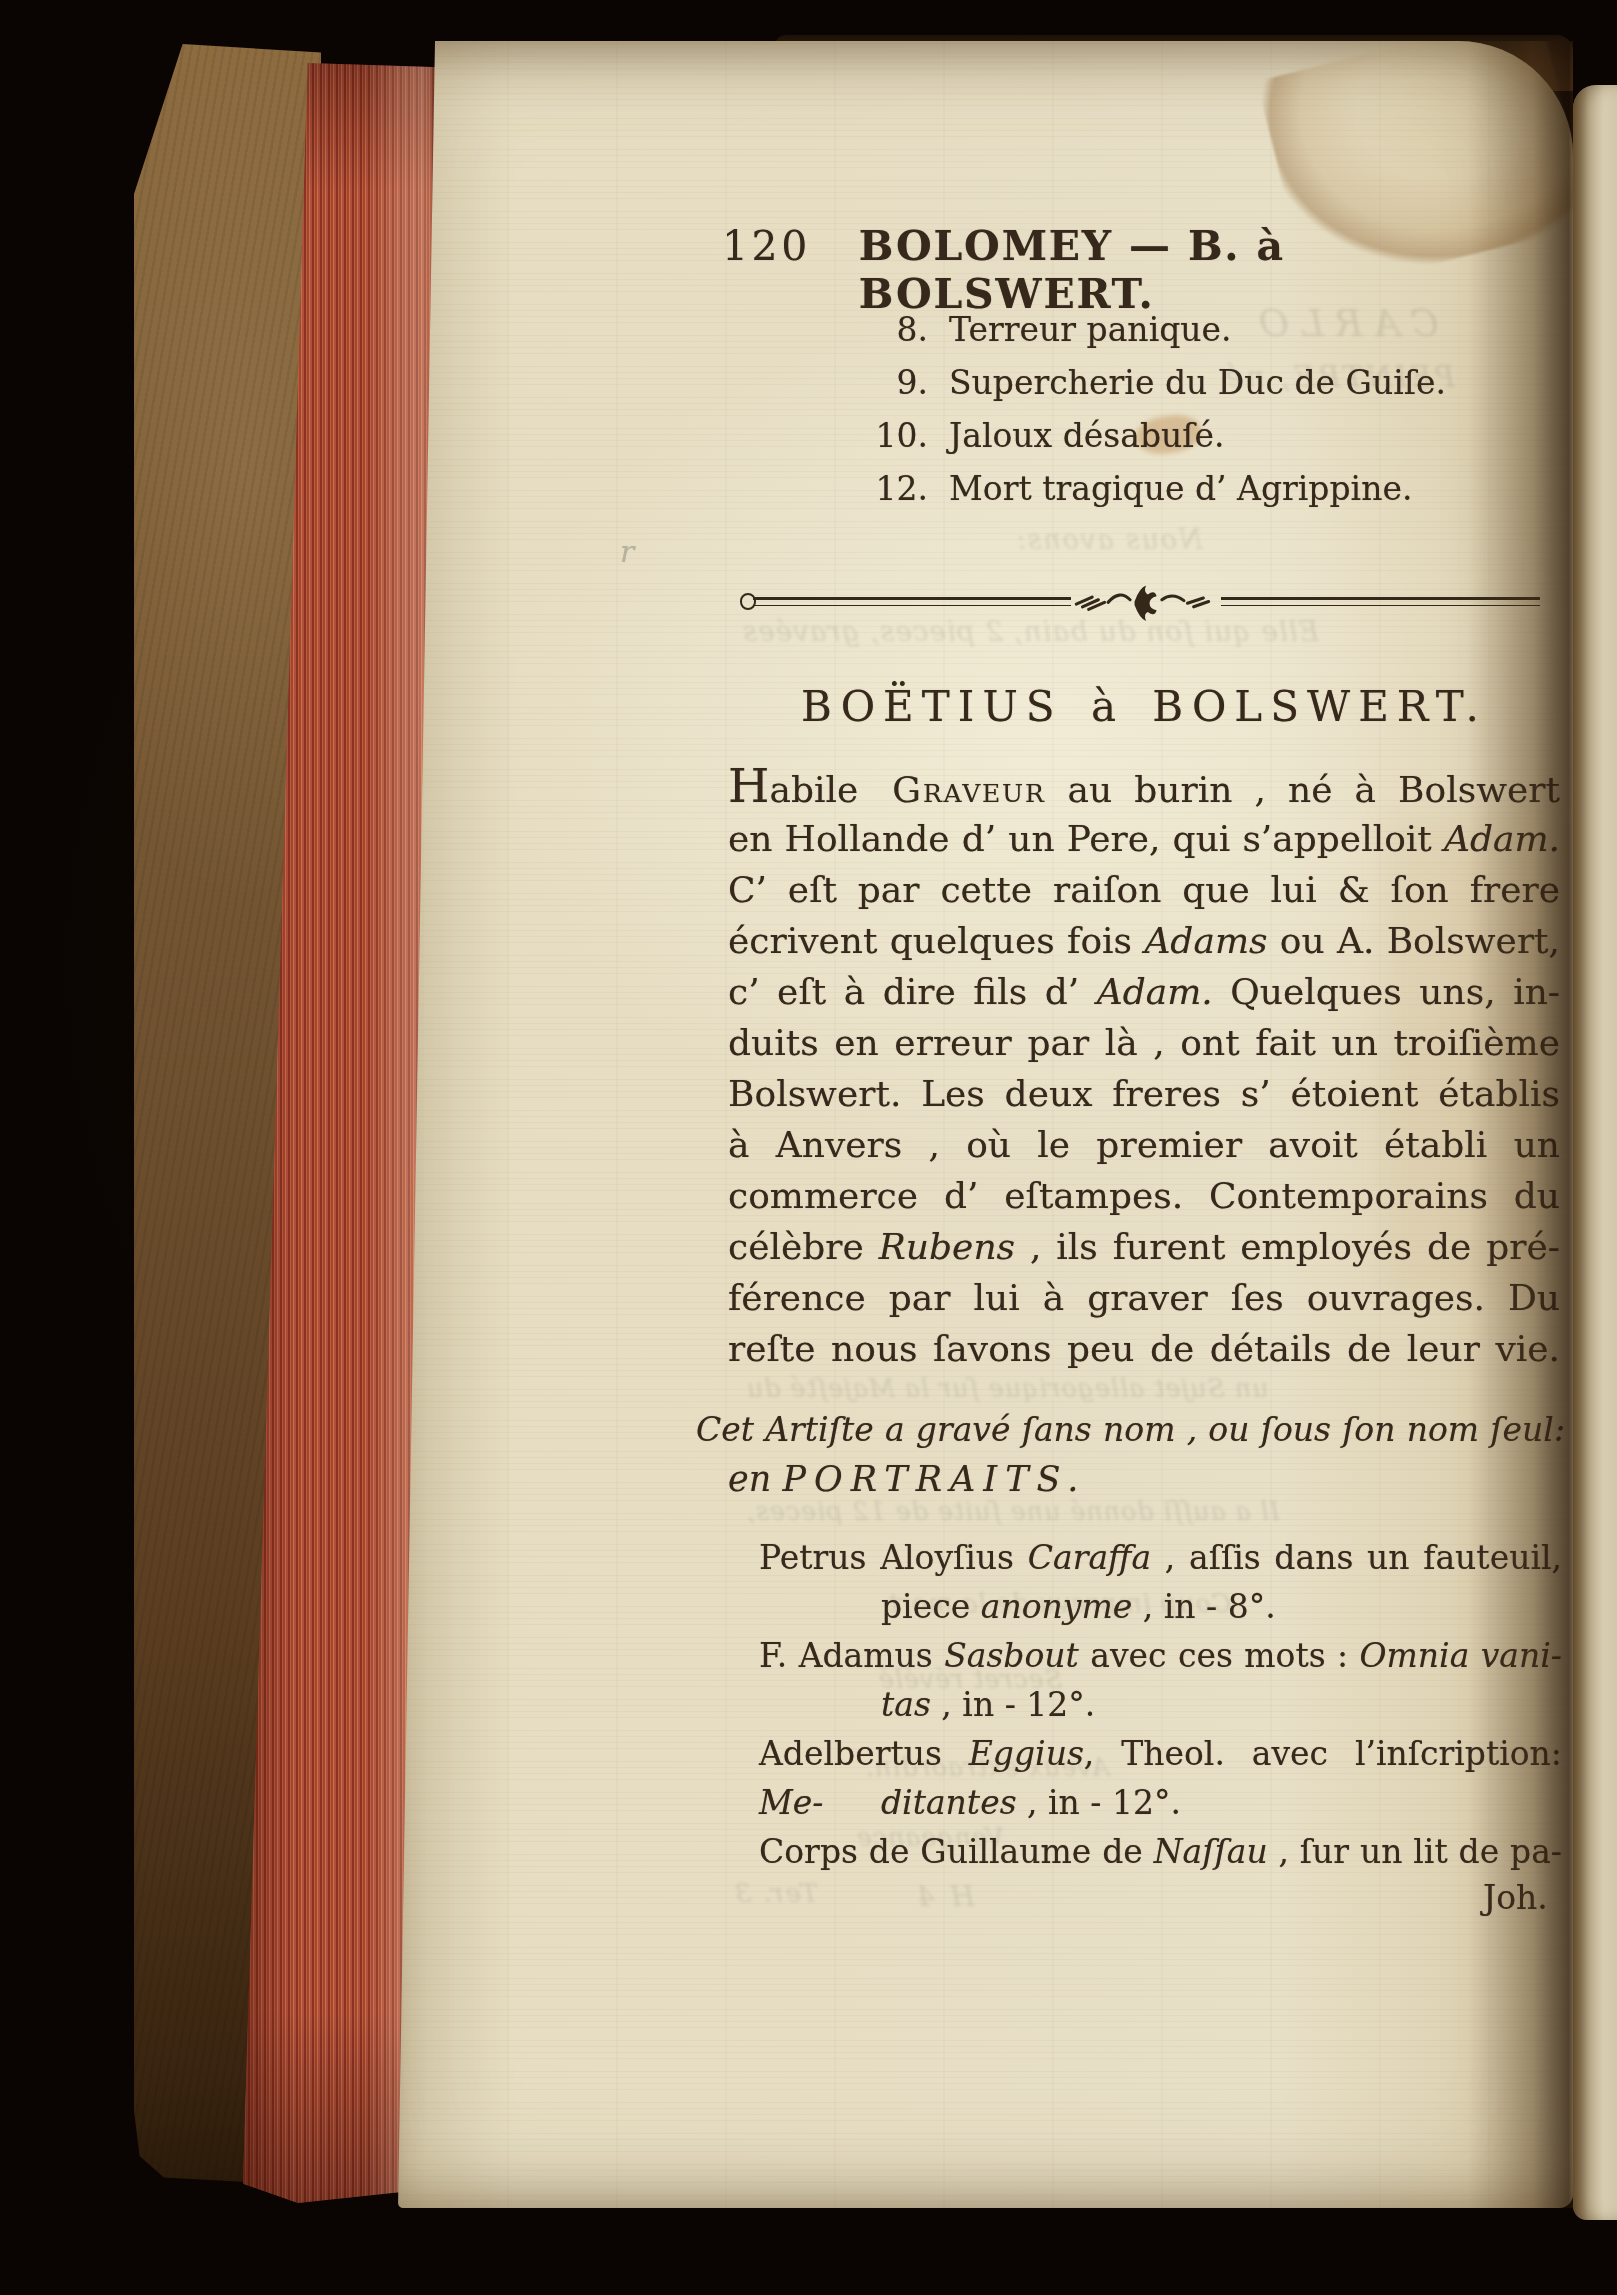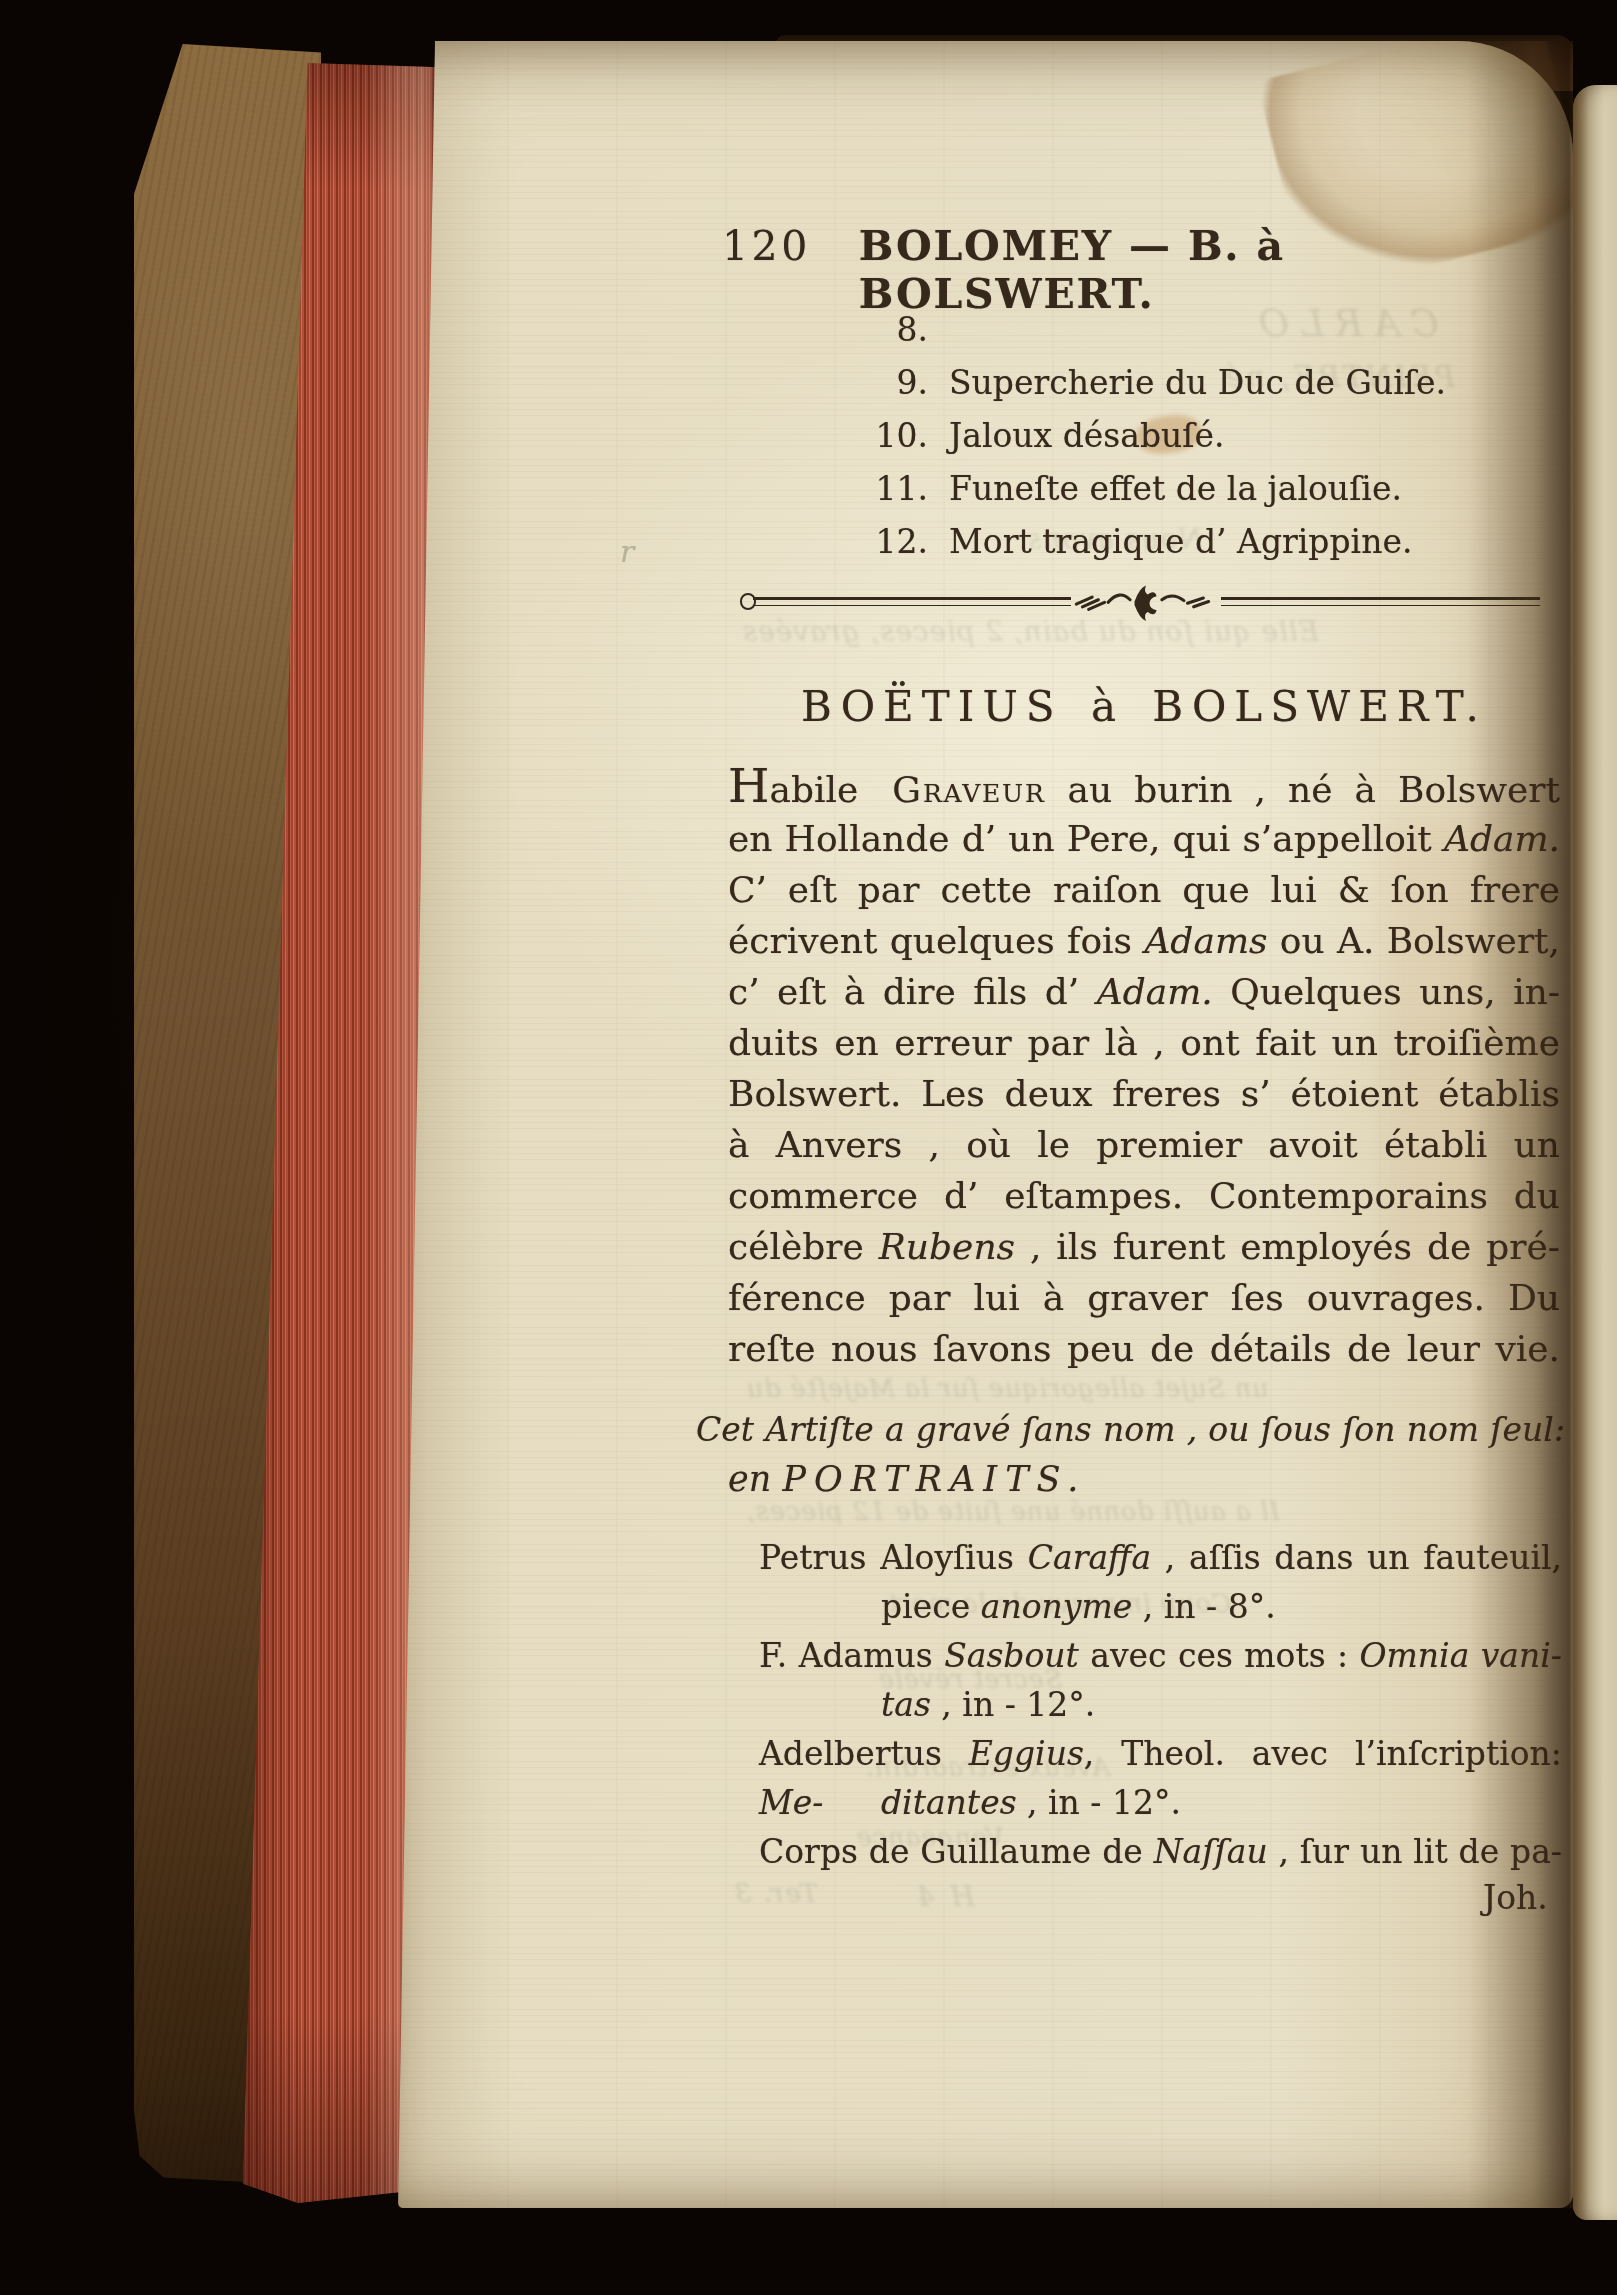--- a/index.html
+++ b/index.html
@@ -117,32 +117,29 @@
     </div>
 
   <div class="runhead">
     <span class="pnum">120</span>
     <span class="rtitle">BOLOMEY — B. à BOLSWERT.</span>
   </div>
 
   <div class="wlist">
       <div class="lrow">
         <span class="num">8.</span>
+        <span>Terreur panique.</span>
       </div>
       <div class="lrow">
         <span class="num">9.</span>
         <span>Supercherie du Duc de Guiſe.</span>
       </div>
       <div class="lrow">
         <span class="num">10.</span>
         <span>Jaloux désabuſé.</span>
-      </div>
-      <div class="lrow">
-        <span class="num">11.</span>
-        <span>Funeſte effet de la jalouſie.</span>
       </div>
       <div class="lrow">
         <span class="num">12.</span>
         <span>Mort tragique d’ Agrippine.</span>
       </div>
     </div>
 
   <div class="divider">
     <span class="endcap"></span>
     <div class="rule"></div>

